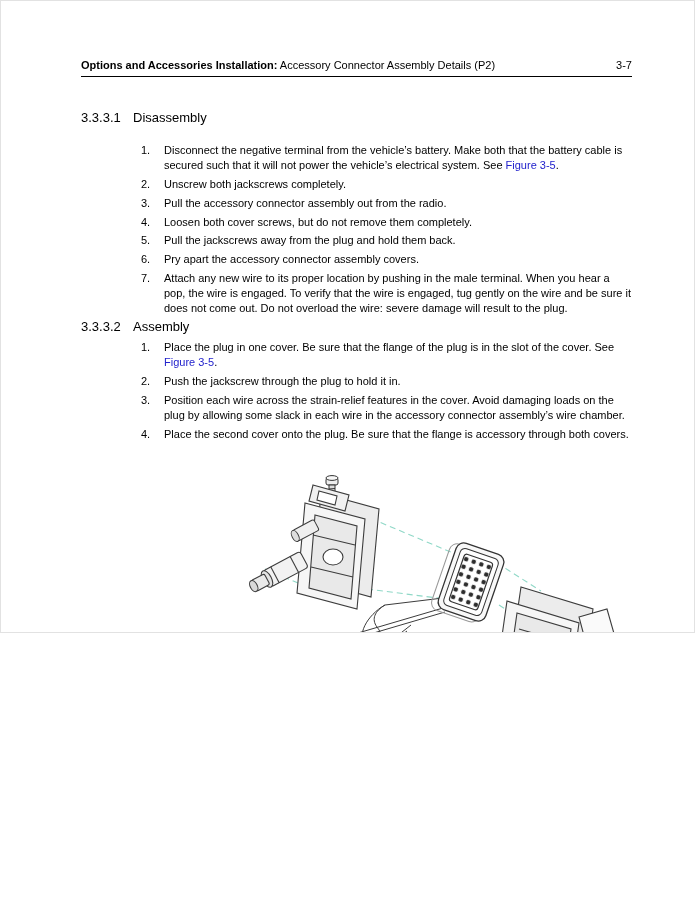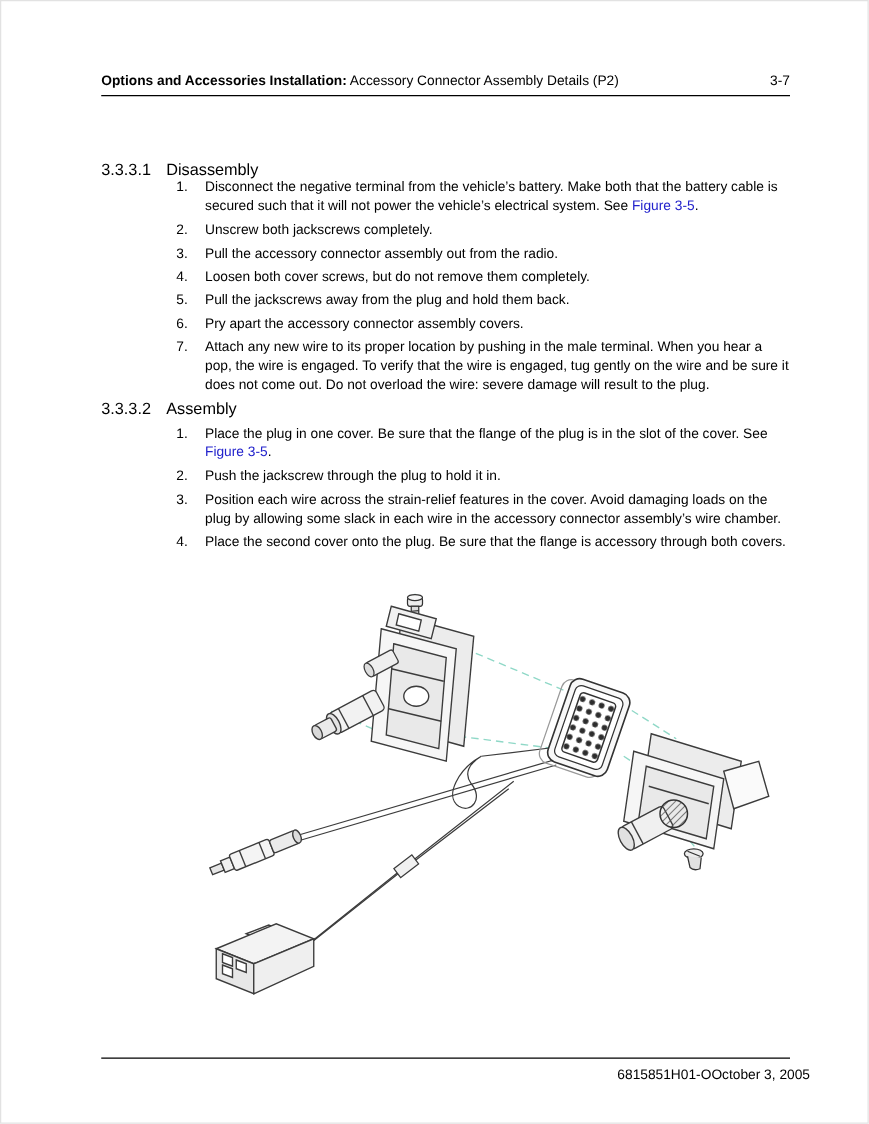--- a/index.html
+++ b/index.html
@@ -1,30 +1,30 @@
 <!DOCTYPE html>
 <html><head>
 <meta charset="utf-8">
 <style>
   *{box-sizing:border-box;margin:0;padding:0}
   body{background:#ffffff;font-family:"Liberation Sans","DejaVu Sans",sans-serif;color:#000}
-  .page{position:relative;width:695px;height:899px;background:#fff;border:1px solid #e2e2e2;overflow:hidden}
+  .page{position:relative;width:695px;height:633px;background:#fff;border:1px solid #e2e2e2;overflow:hidden}
 
   .header-row{position:absolute;top:58px;left:80px;width:551px;display:flex;justify-content:space-between;align-items:baseline;font-size:11px;white-space:nowrap}
   .bold{font-weight:bold}
   .rule{position:absolute;left:80px;width:551px;border-top:1.4px solid #000}
   .rule.header{top:75px}
   .rule.footer{top:845px}
 
   .sec-heading{position:absolute;top:92px;left:80px;font-size:14px;font-weight:bold}
   .sec-heading .sec-num{display:inline-block;width:45px}
 
   .subsec{position:absolute;left:80px;font-size:13px}
   .subsec .sub-num{display:inline-block;width:52px}
-  #subsec-disassembly{top:127px}
+  #subsec-disassembly{top:109px}
   #subsec-assembly{top:318px}
 
   .steps{position:absolute;left:140px;width:492px;font-size:11px;line-height:15.2px}
   #steps-disassembly{top:142px}
   #steps-assembly{top:339px}
   .step{display:flex;margin-bottom:3.6px}
   .step .num{flex:0 0 23px}
   .step .txt{flex:1}
   .figlink{color:#2222cc;text-decoration:none;cursor:pointer}
 

